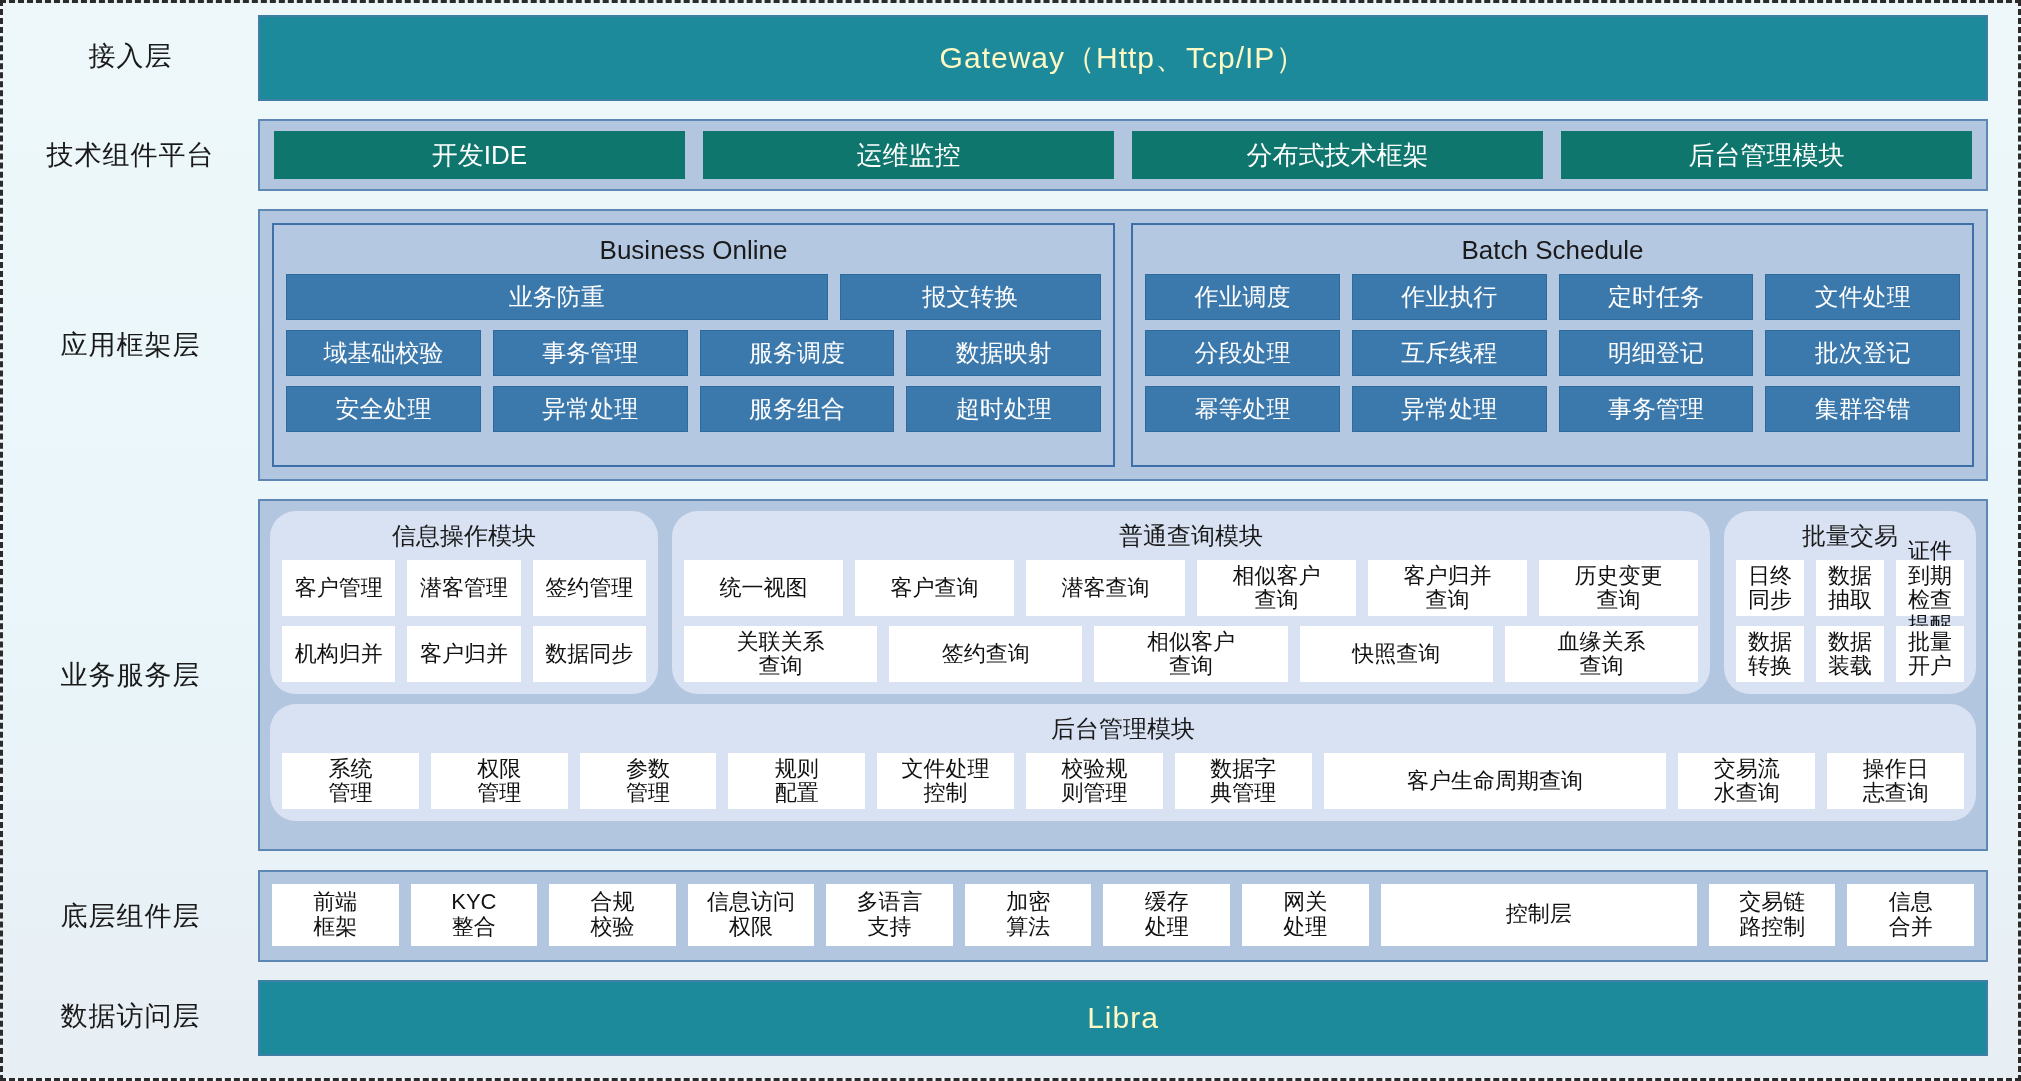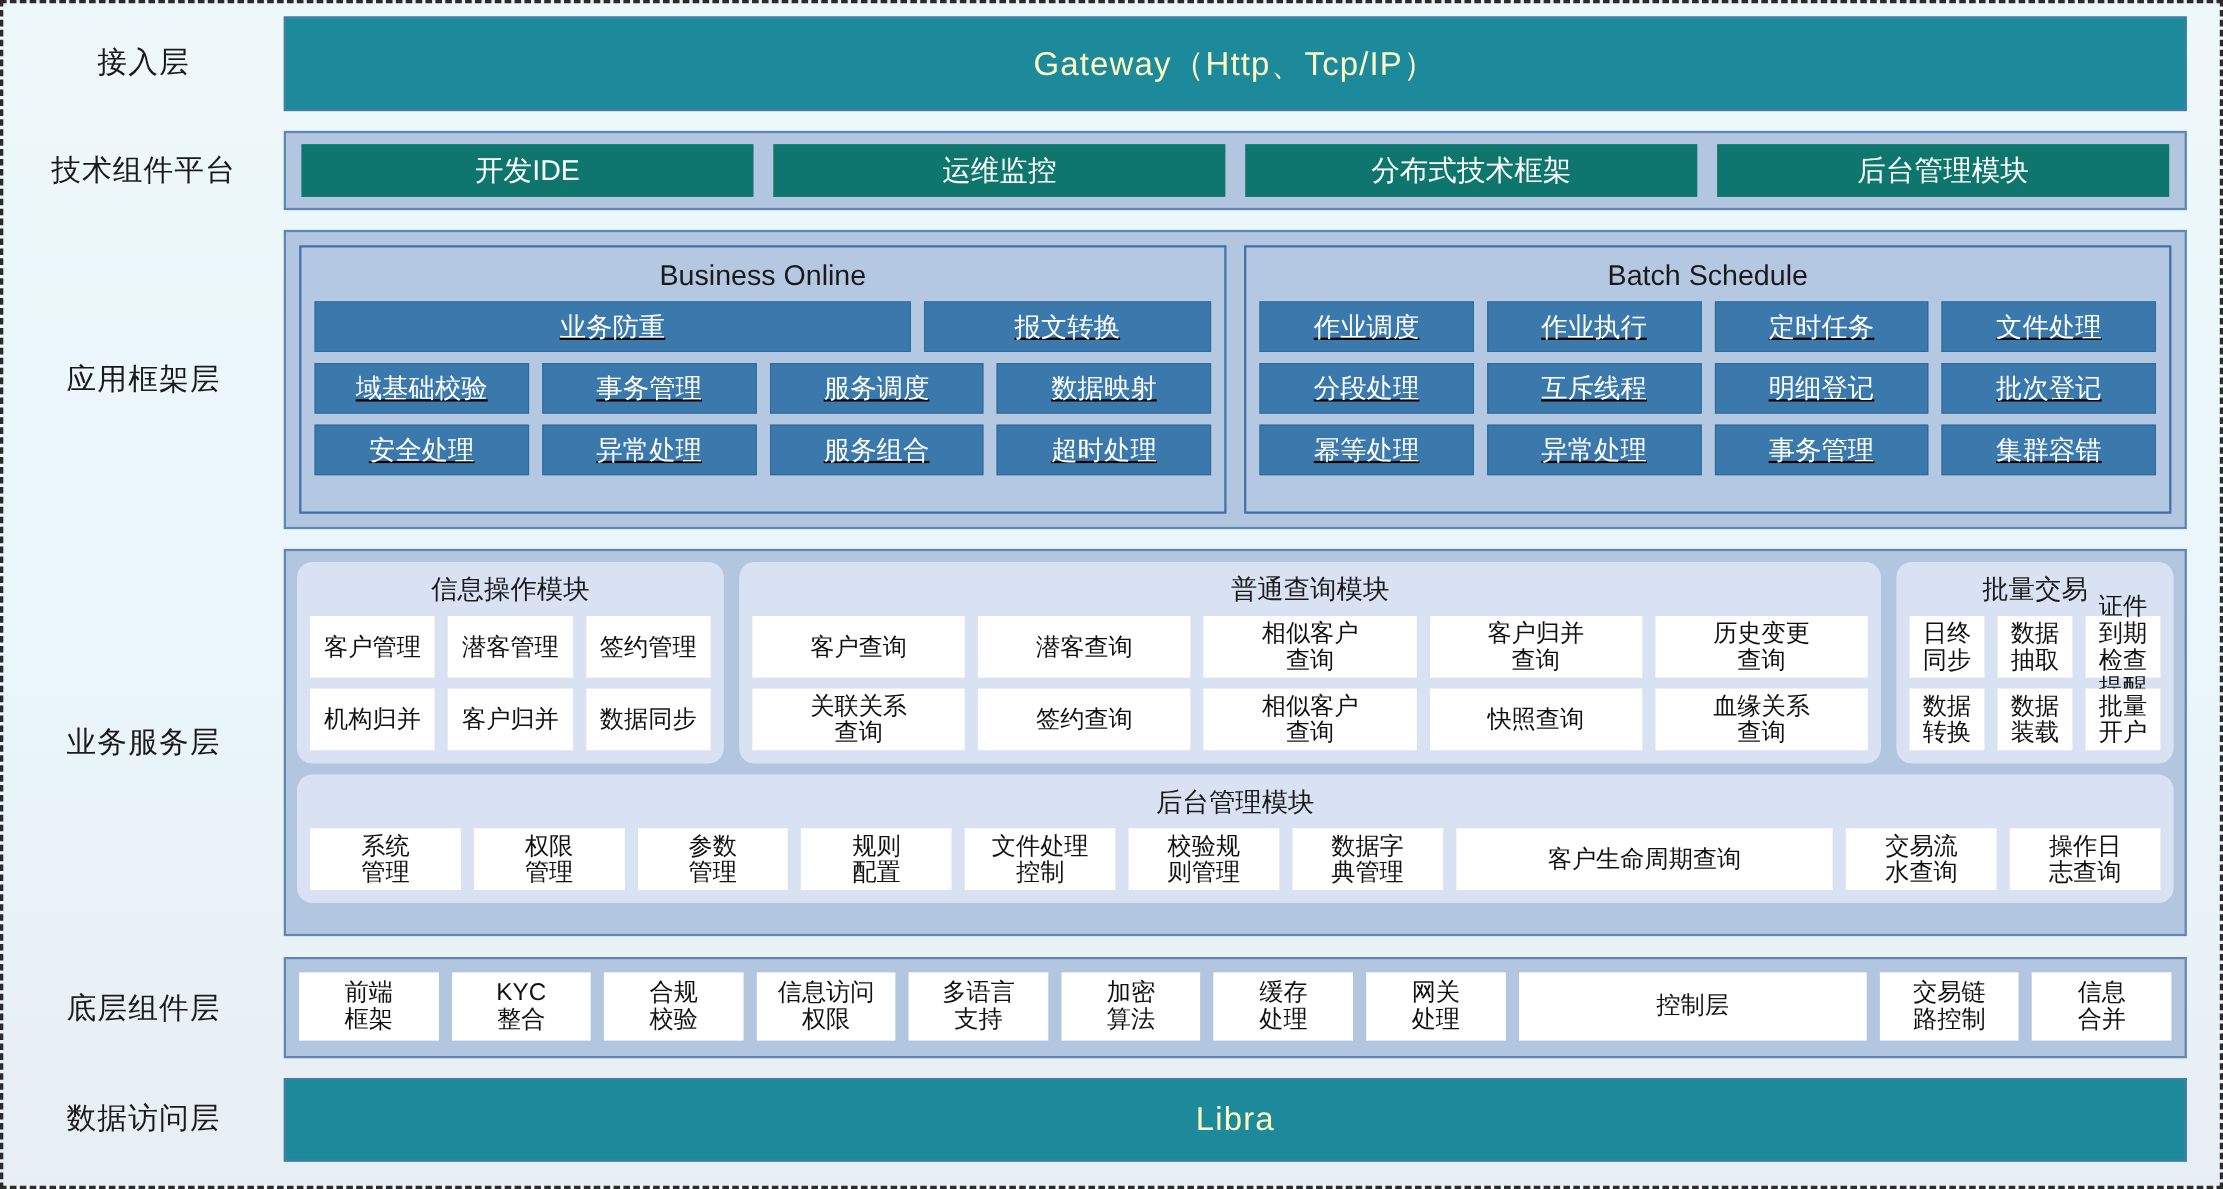--- a/index.html
+++ b/index.html
@@ -65,42 +65,42 @@
     background:#b5c8e2;
     border:2px solid #3f6fa8;
     padding:8px 12px 12px;
     box-sizing:border-box;
     display:flex;flex-direction:column;
   }
   .fwtitle{
     text-align:center;font-size:26px;color:#1a1a1a;
     padding:2px 0 8px;
   }
-  .fwrows{display:flex;flex-direction:column;gap:10px;text-decoration:underline;}
+  .fwrows{display:flex;flex-direction:column;gap:10px;}
   .fwrow{display:flex;gap:12px;}
   .fwcell{
     background:#3b78ac;
     border:1px solid #2e6a9c;
     color:#ffffff;font-size:24px;
     height:44px;
     display:flex;align-items:center;justify-content:center;
     flex:1 1 0;
   }
   .fwcell.span2{flex:2.08 1 0;}
   
   .bizlayer{
     background:#b3c6e0;
     border:2px solid #5f87b5;
     padding:10px;box-sizing:border-box;
     display:flex;flex-direction:column;gap:10px;
   }
   .bizrow{display:flex;gap:14px;}
   .modbox{
     background:#d9e2f3;
-    border-radius:14px;
+    border-radius:26px;
     padding:6px 12px 12px;
     box-sizing:border-box;
     display:flex;flex-direction:column;
   }
   .modtitle{
     text-align:center;font-size:24px;color:#1a1a1a;padding:3px 0 8px;
   }
   .modrows{display:flex;flex-direction:column;gap:10px;}
   .modrow{display:flex;gap:12px;}
   .wcell{
@@ -228,20 +228,21 @@
                 <div class="wcell">客户归并</div>
                 <div class="wcell">数据同步</div>
               </div>
             </div>
           </div>
 
           <div class="modbox m-query">
             <div class="modtitle">普通查询模块</div>
             <div class="modrows">
               <div class="modrow">
+                <div class="wcell">统一视图</div>
                 <div class="wcell">客户查询</div>
                 <div class="wcell">潜客查询</div>
                 <div class="wcell">相似客户
 查询</div>
                 <div class="wcell">客户归并
 查询</div>
                 <div class="wcell">历史变更
 查询</div>
               </div>
               <div class="modrow">

